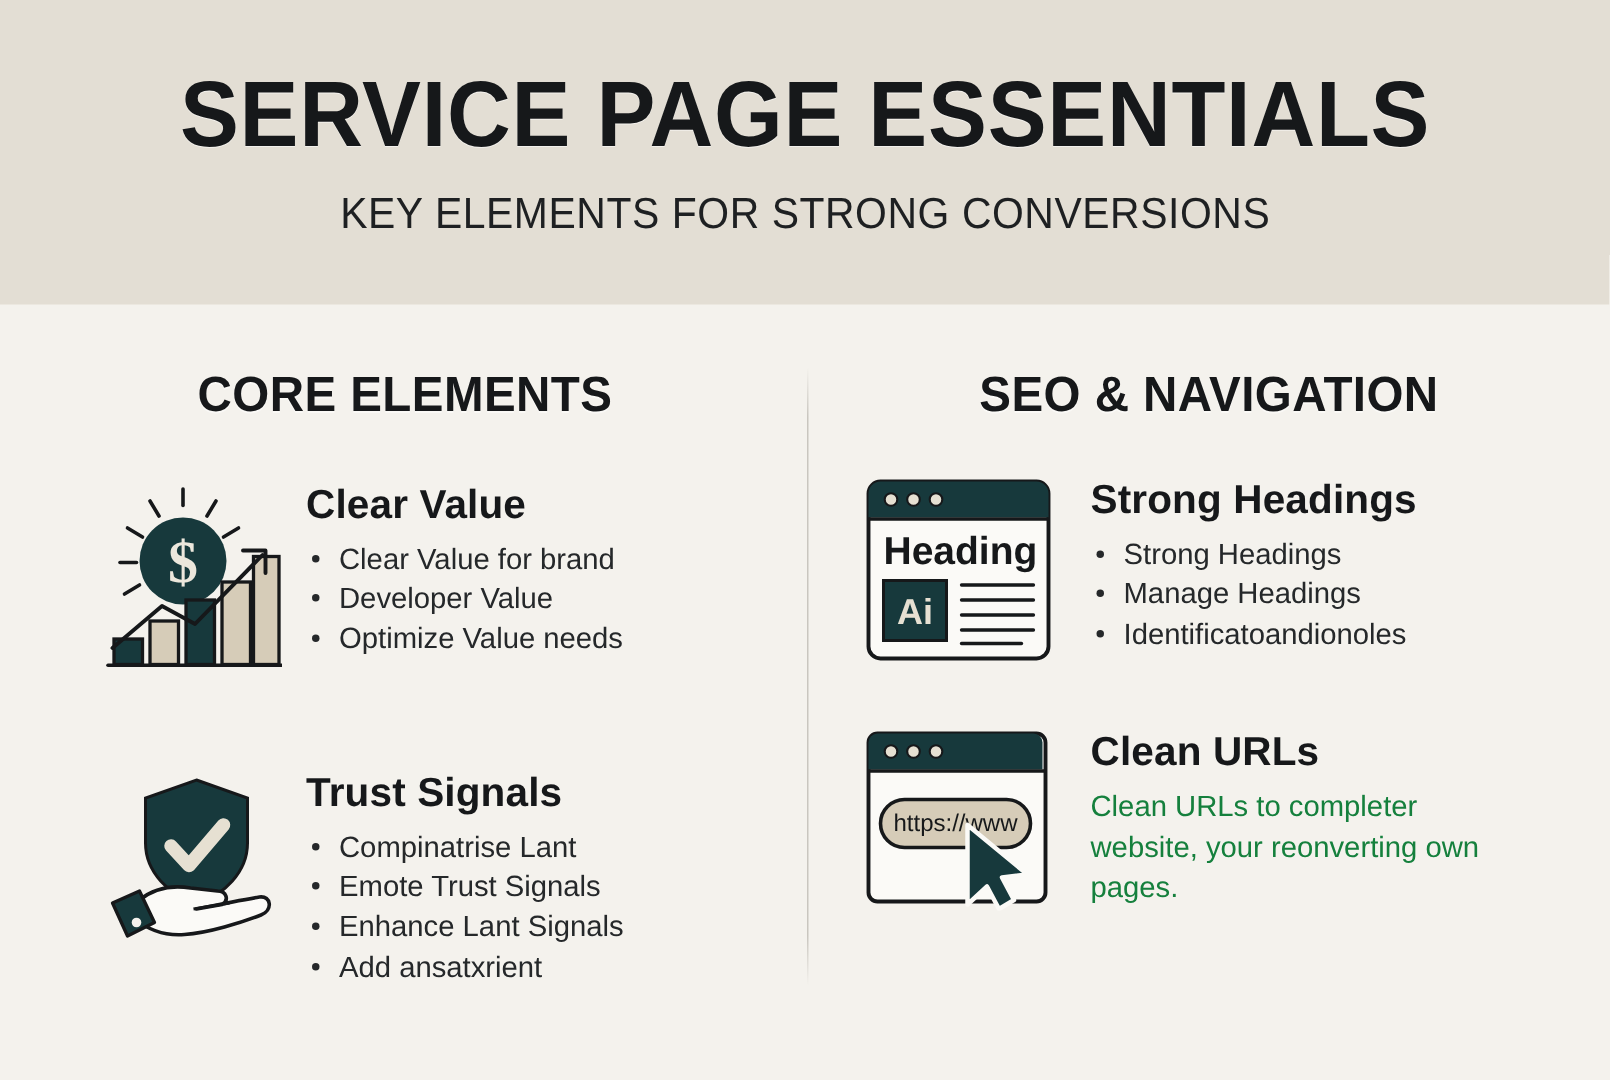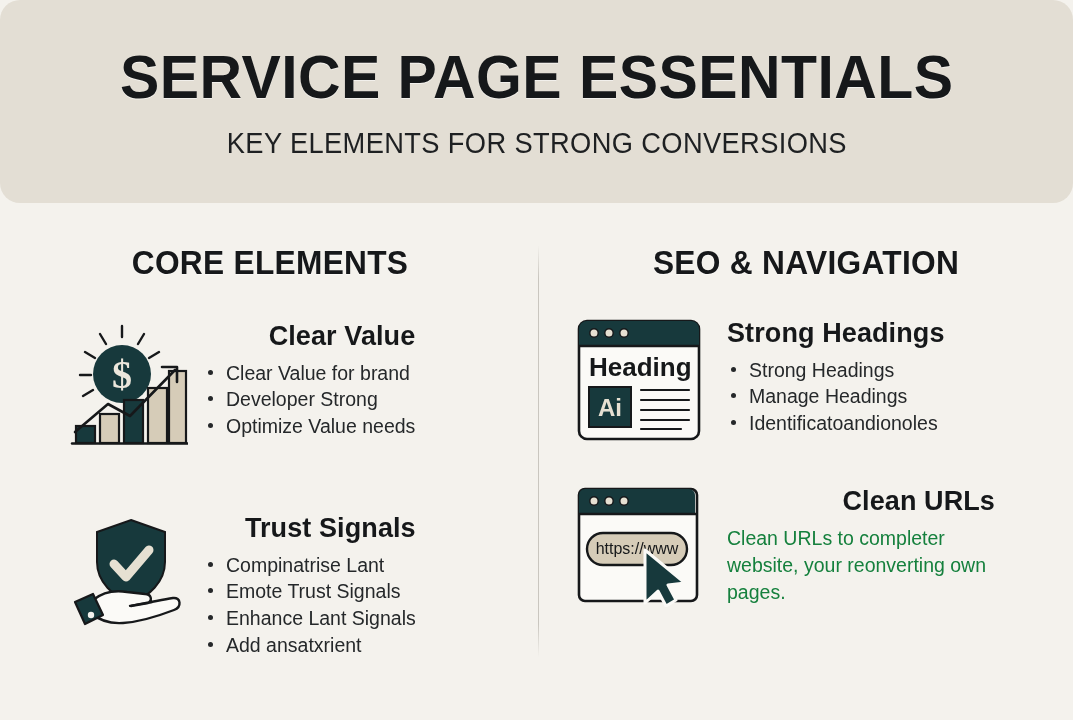--- a/index.html
+++ b/index.html
@@ -10,21 +10,21 @@
     color:#1b1c1e;
     overflow:hidden;
   }
   .poster { position:relative; width:1073px; height:720px; }
 
   
   .header-band {
     position:absolute; left:0; top:0; width:1073px; height:203px;
     background:#e3ded4;
     display:flex; flex-direction:column;
-    align-items:center; justify-content:center;border-radius:20px;
+    align-items:center; justify-content:center;
   }
   .poster-title {
     font-size:62px; font-weight:bold; letter-spacing:0.5px;
     color:#16181a; line-height:1.0;
     transform:scaleX(0.95); transform-origin:center;
     text-shadow:0 1px 0 rgba(255,255,255,0.55);
     white-space:nowrap;
   }
   .poster-subtitle {
     margin-top:21px;
@@ -57,21 +57,21 @@
   .block-right { padding-left:33px; margin-top:40px; }
   .block-right2{ padding-left:33px; margin-top:46px; }
 
   .block-icon { width:130px; flex:0 0 130px; display:flex; justify-content:center; }
   .block-icon.wide { width:136px; flex:0 0 136px; }
   .block-body { padding-left:10px; }
   .block-body.rt { padding-left:20px; }
 
   .block-heading {
     font-size:27px; font-weight:bold; color:#16181a;
-    line-height:1.1; margin-bottom:8px; letter-spacing:0.1px;text-align:right;
+    line-height:1.1; margin-bottom:8px; letter-spacing:0.1px;
   }
   .bullets { list-style:none; }
   .bullets li {
     position:relative; padding-left:22px;
     font-size:19.5px; color:#25282a; line-height:1.37;
   }
   .bullets li::before {
     content:""; position:absolute; left:4px; top:10px;
     width:5px; height:5px; border-radius:50%; background:#25282a;
   }
@@ -124,21 +124,21 @@
             <line x1="2" y1="121.5" x2="118" y2="121.5" stroke="#16181a" stroke-width="2.4" stroke-linecap="round"></line>
 
             <polyline points="5,110 38,82 60,94 105,48" fill="none" stroke="#16181a" stroke-width="2.6" stroke-linecap="round" stroke-linejoin="round"></polyline>
             <polyline points="92,45 107,45 107,60" fill="none" stroke="#16181a" stroke-width="2.6" stroke-linecap="round" stroke-linejoin="round"></polyline>
           </svg>
         </div>
         <div class="block-body">
           <div class="block-heading">Clear Value</div>
           <ul class="bullets">
             <li>Clear Value for brand</li>
-            <li>Developer Strong</li>
+            <li>Developer Value</li>
             <li>Optimize Value needs</li>
           </ul>
         </div>
       </div>
 
       <div class="block block-left2">
         <div class="block-icon">
           <svg width="120" height="116" viewBox="0 0 120 116">
 
             <path d="M62 6 L96 18 L96 48 C96 68 80 82 62 90 C44 82 28 68 28 48 L28 18 Z" fill="#17393c" stroke="#16181a" stroke-width="2"></path>

